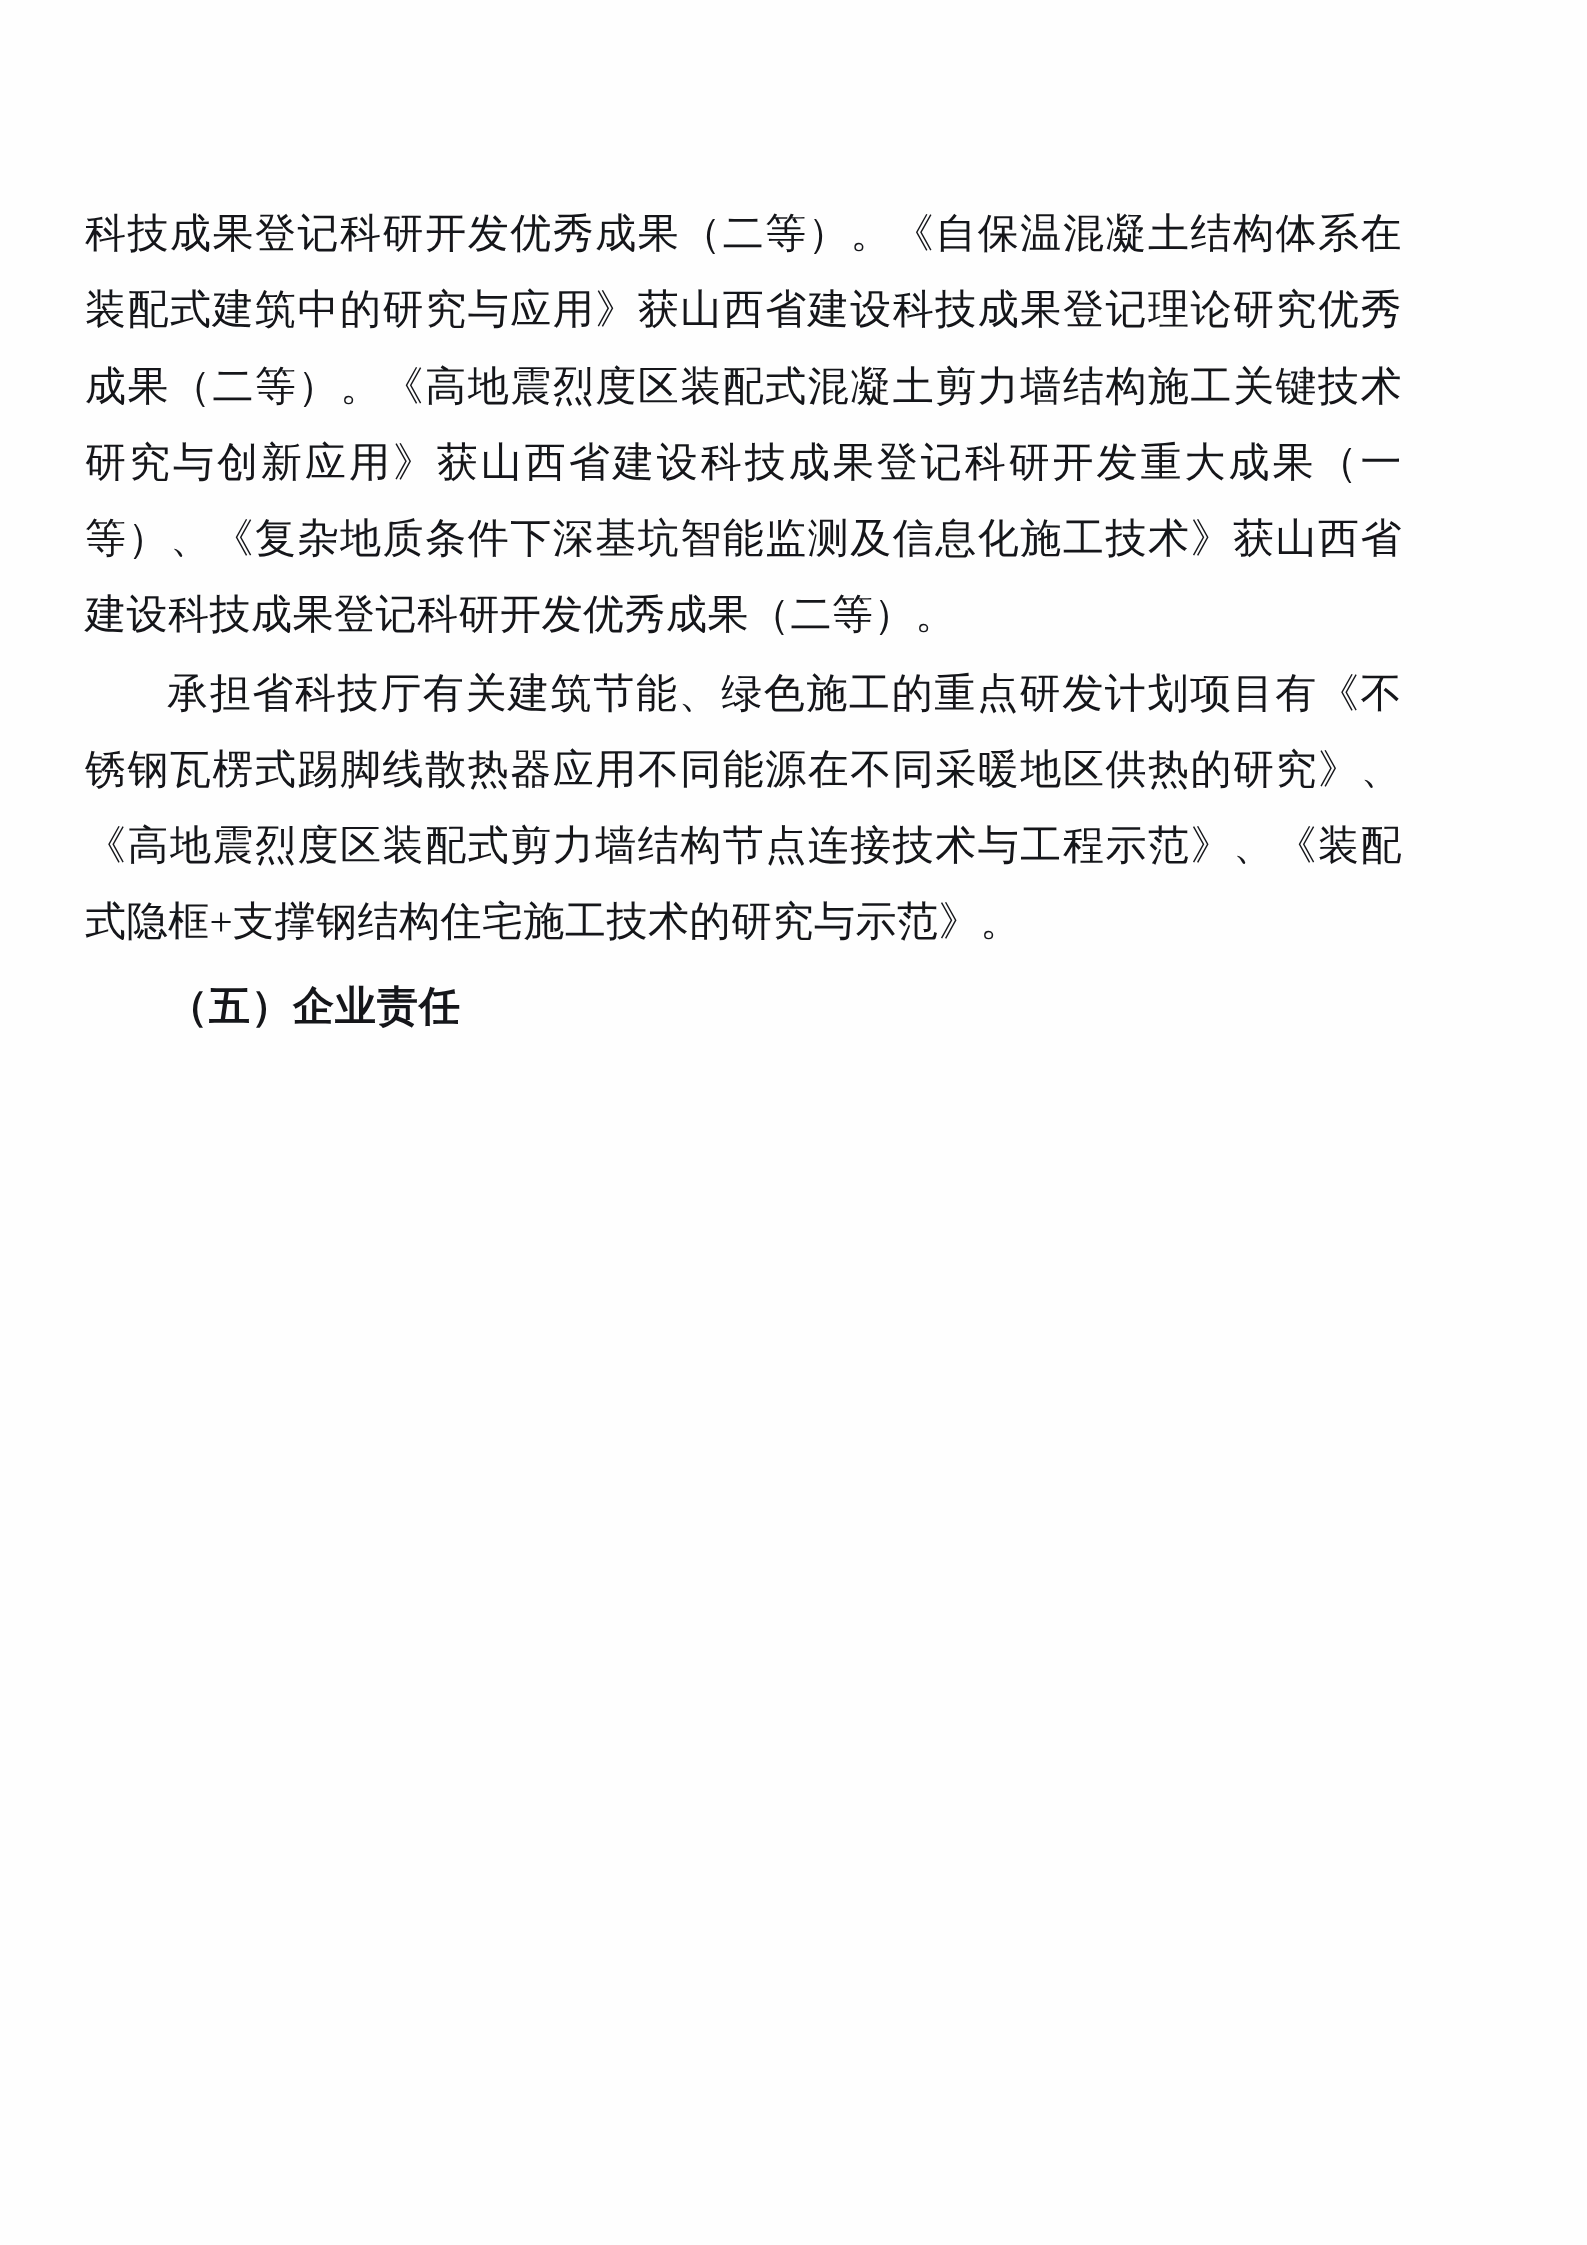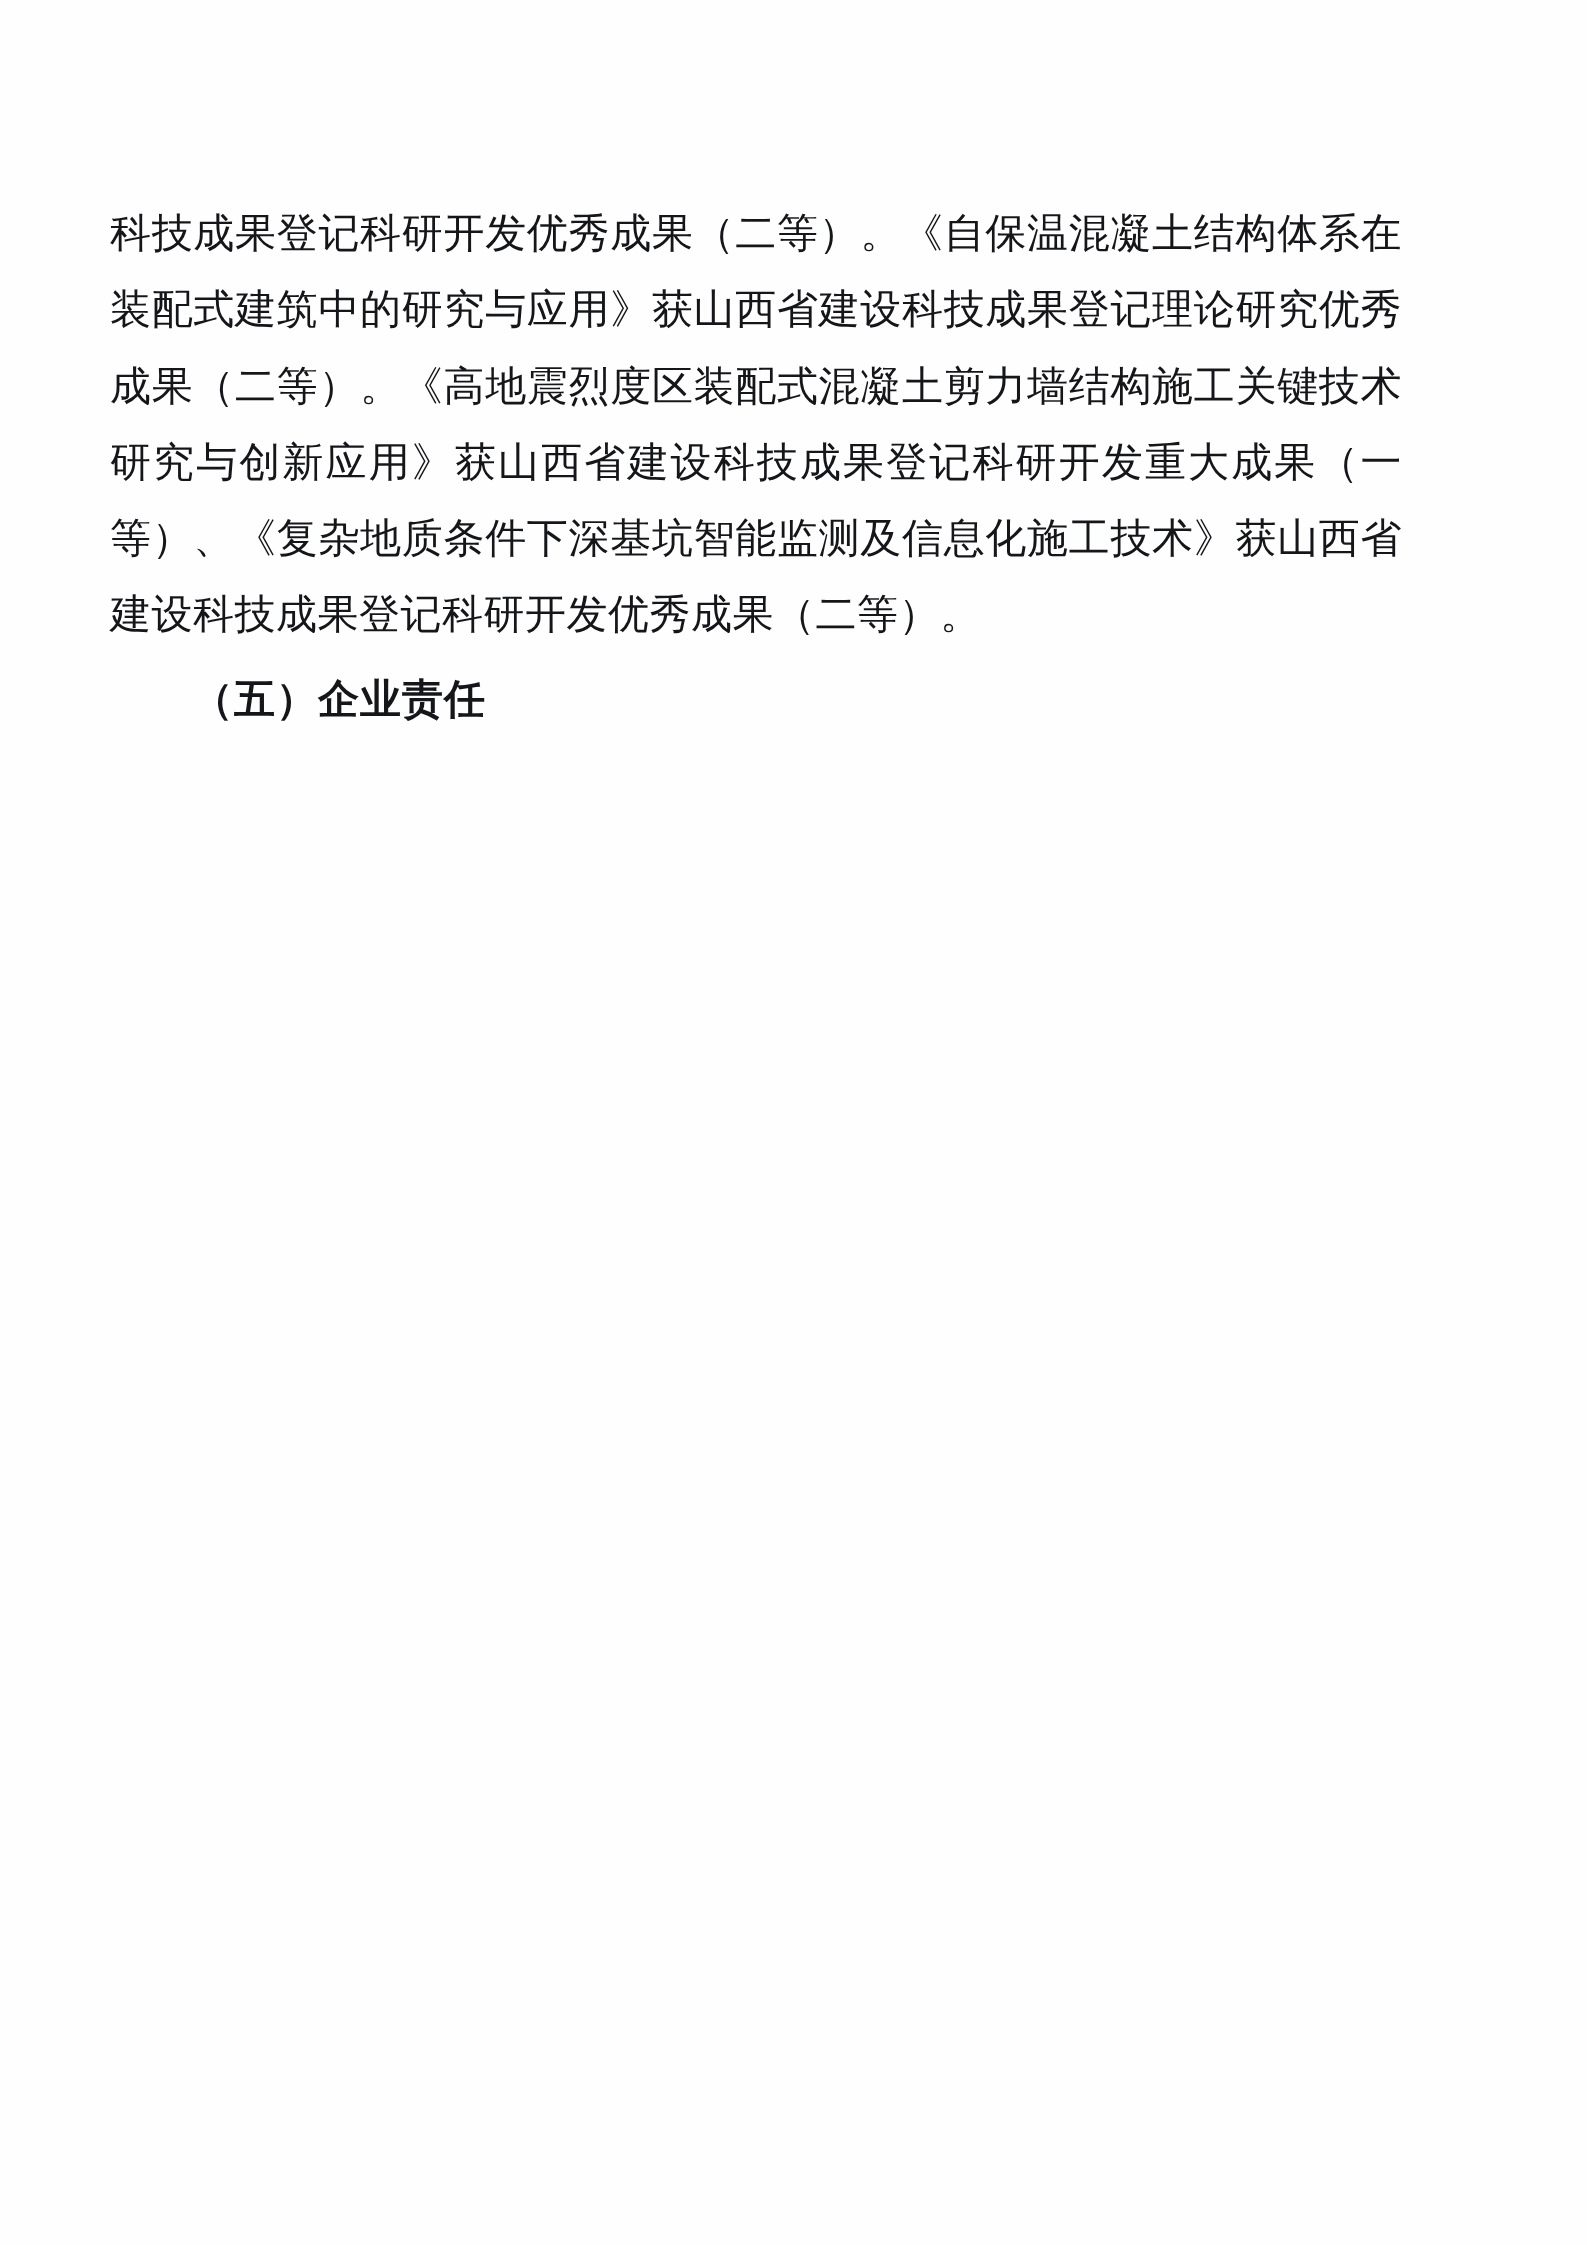--- a/index.html
+++ b/index.html
@@ -13,21 +13,21 @@
     font-family: "Liberation Serif", "DejaVu Serif", serif;
     color: #1a1a1a;
     overflow: hidden;
   }
   .page {
     position: relative;
     width: 1587px;
     height: 2245px;
     background: #fefefe;
     box-sizing: border-box;
-    padding: 195px 185px 0 110px;
+    padding: 195px 185px 0 85px;
   }
   .doc-body {
     font-size: 41px;
     line-height: 1.86;
     letter-spacing: 0.5px;
     text-align: justify;
     text-justify: inter-ideograph;
     color: #15161a;
   }
   .para {
@@ -43,15 +43,16 @@
     font-weight: 700;
     letter-spacing: 1px;
   }
 </style>
 </head>
 <body>
 
 <div class="page">
   <div class="doc-body">
     <p class="para">科技成果登记科研开发优秀成果（二等）。《自保温混凝土结构体系在装配式建筑中的研究与应用》获山西省建设科技成果登记理论研究优秀成果（二等）。《高地震烈度区装配式混凝土剪力墙结构施工关键技术研究与创新应用》获山西省建设科技成果登记科研开发重大成果（一等）、《复杂地质条件下深基坑智能监测及信息化施工技术》获山西省建设科技成果登记科研开发优秀成果（二等）。</p>
+    <p class="para indent">承担省科技厅有关建筑节能、绿色施工的重点研发计划项目有《不锈钢瓦楞式踢脚线散热器应用不同能源在不同采暖地区供热的研究》、《高地震烈度区装配式剪力墙结构节点连接技术与工程示范》、《装配式隐框+支撑钢结构住宅施工技术的研究与示范》。</p>
     <p class="para heading">（五）企业责任</p>
   </div>
 </div>
 
 </body></html>

